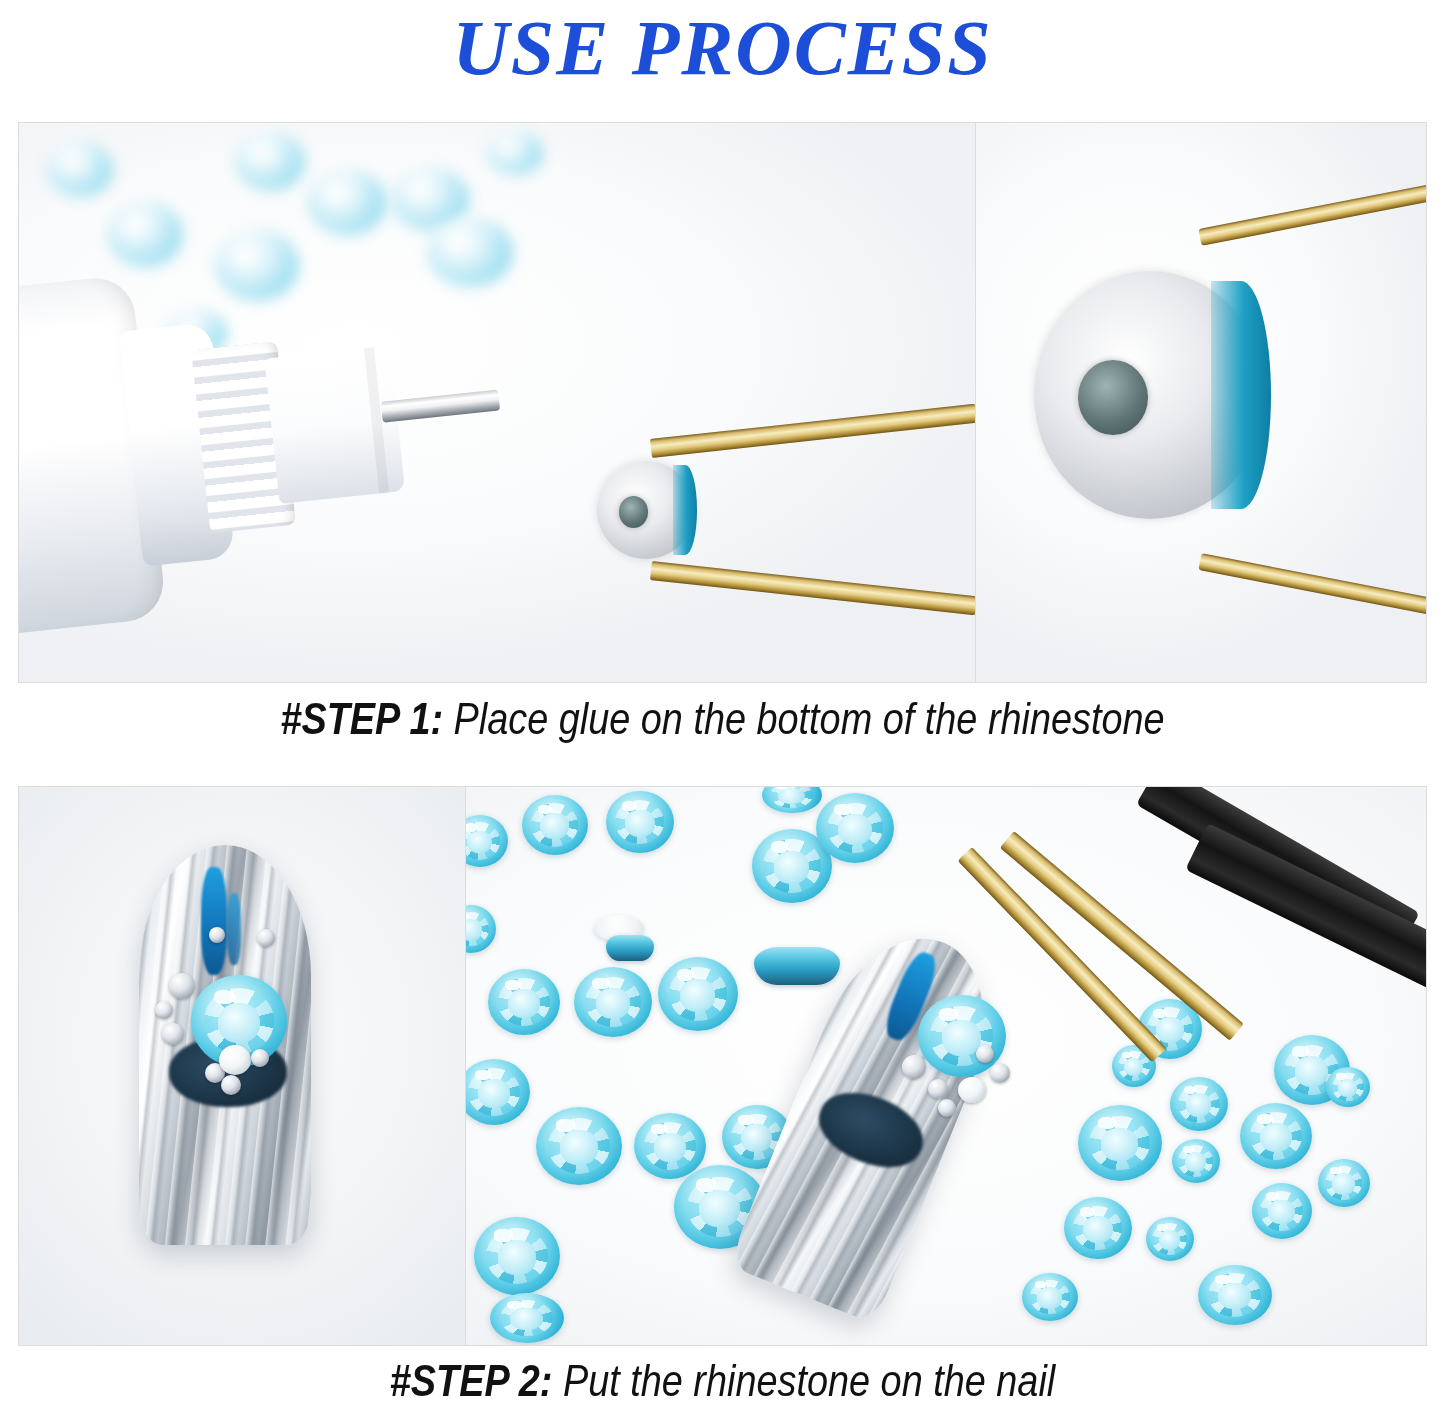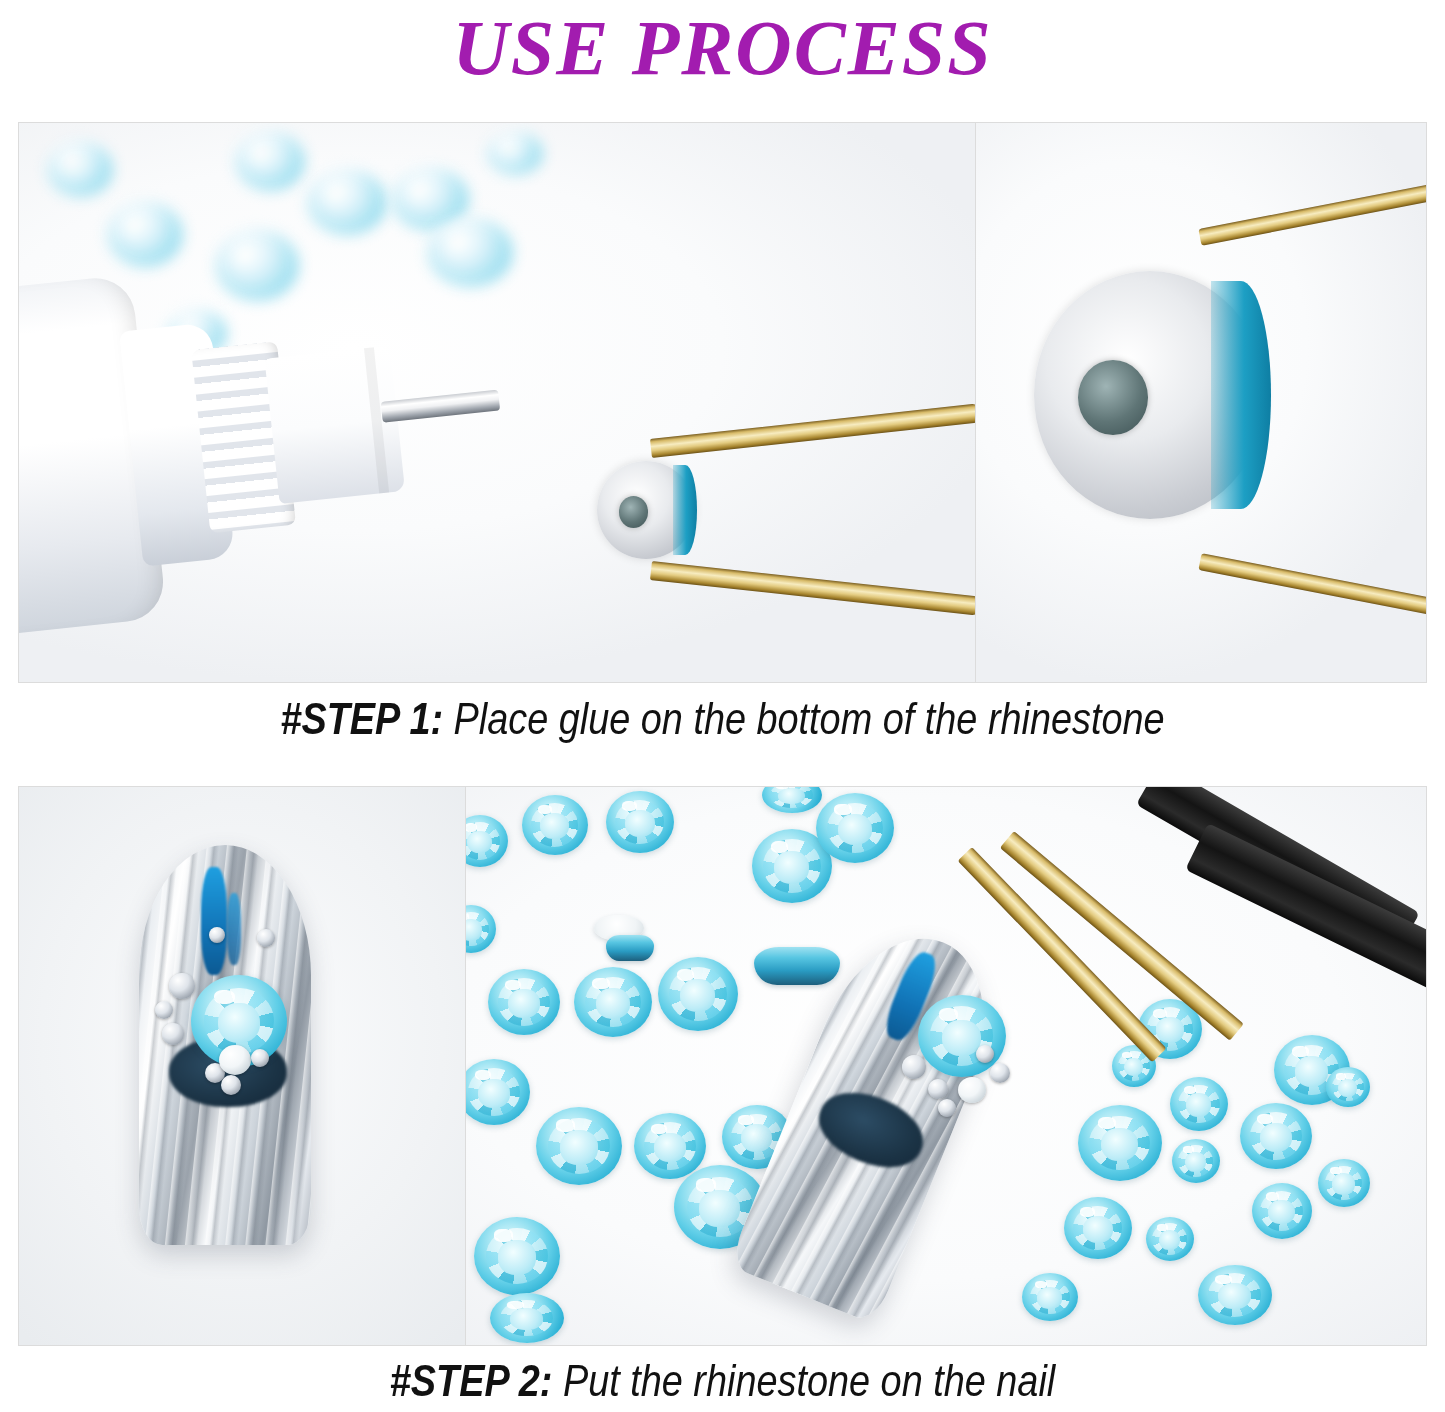--- a/index.html
+++ b/index.html
@@ -23,21 +23,21 @@
     width: 1445px;
     height: 96px;
     display: flex;
     align-items: center;
     justify-content: center;
     font-family: "Liberation Serif", "DejaVu Serif", serif;
     font-weight: bold;
     font-style: italic;
     font-size: 78px;
     letter-spacing: 2px;
-    color: #a21caf;
+    color: #1d4ed8;
     white-space: nowrap;
   }
 
   
   .photo-row {
     position: absolute;
     left: 18px;
     width: 1409px;
     display: flex;
     border: 1px solid #dcdcdc;

